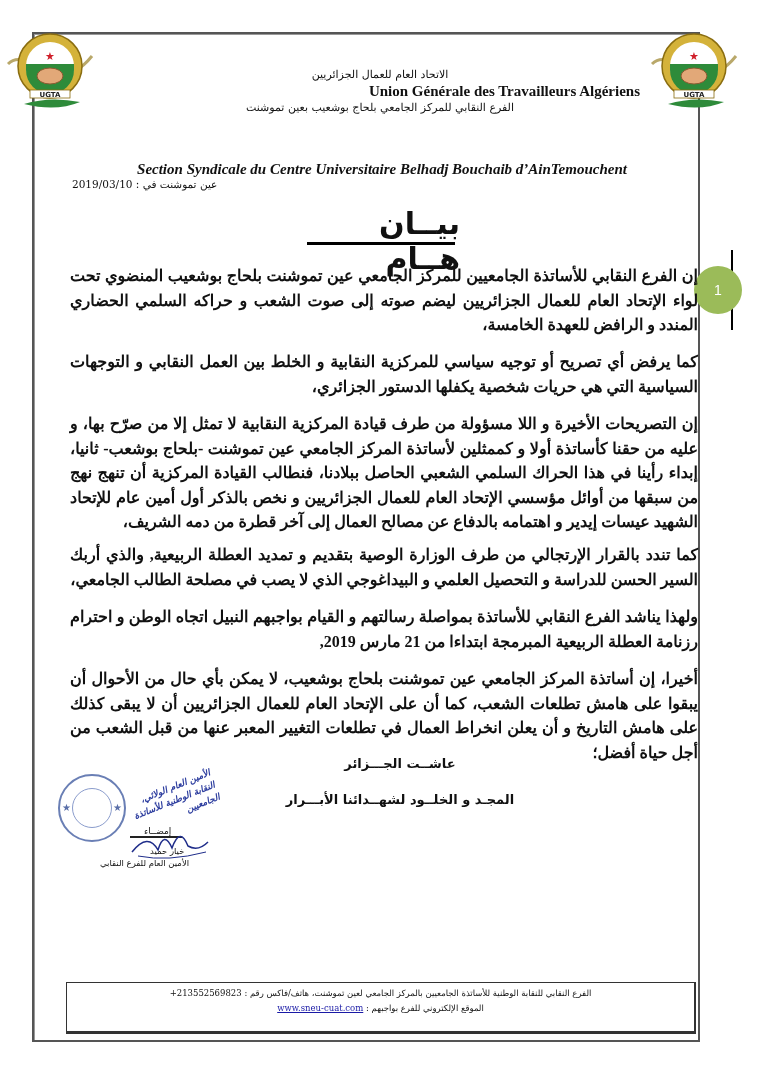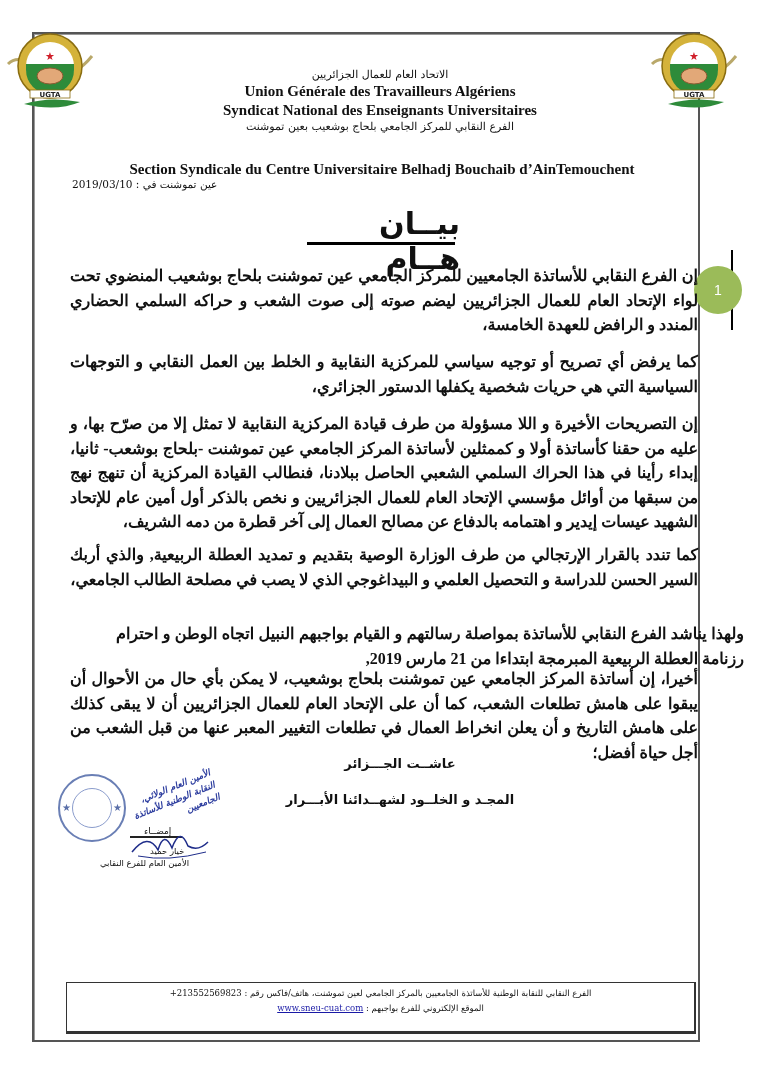--- a/index.html
+++ b/index.html
@@ -3,27 +3,27 @@
 <meta charset="utf-8">
 <style>
   html, body { margin:0; padding:0; background:#ffffff; }
   body { width:764px; height:1080px; position:relative; overflow:hidden; font-family:"DejaVu Sans", sans-serif; color:#111; }
   .page-frame { position:absolute; left:32px; top:32px; width:668px; height:1010px; border:2px solid #555; box-sizing:border-box; box-shadow: 1px 1px 0 #999 inset; }
   .logo { position:absolute; width:88px; height:84px; }
   .logo-left { left:6px; top:26px; }
   .logo-right { left:650px; top:26px; }
   .header { position:absolute; left:120px; top:68px; width:520px; text-align:center; }
   .ar-small { font-family:"DejaVu Serif", serif; font-size:11px; line-height:14px; direction:rtl; }
-  .fr-line { font-family:"Liberation Serif", serif; font-weight:bold; font-size:15px; line-height:19px; }
-  .fr-last { font-family:"Liberation Serif", serif; font-weight:bold; font-size:15px; line-height:19px; position:absolute; left:116px; top:160px; width:532px; text-align:center; white-space:nowrap; }
+  .fr-line { font-family:"Liberation Serif", serif; font-weight:bold; font-size:15px; line-height:19px;text-align:right; }
+  .fr-last { font-family:"Liberation Serif", serif; font-weight:bold; font-size:15px; line-height:19px; position:absolute; left:116px; top:160px; width:532px; text-align:center; white-space:nowrap;font-style:italic; }
   .date { position:absolute; left:72px; top:178px; font-family:"DejaVu Serif", serif; font-size:10.5px; direction:rtl; }
   .title { position:absolute; left:300px; top:206px; width:160px; font-family:"DejaVu Sans", sans-serif; font-weight:bold; font-size:30px; direction:rtl; }
   .title-underline { position:absolute; left:307px; top:242px; width:148px; height:3px; background:#000; }
   .body-text { position:absolute; left:70px; width:628px; direction:rtl; text-align:justify; font-family:Liberation Serif, serif; font-weight:bold; font-size:16px; line-height:24.5px; }
-  .p1 { top:264px; } .p2 { top:350px; } .p3 { top:412px; } .p4 { top:543px; } .p5 { top:622px;margin-left:46px; } .p6 { top:667px; }
+  .p1 { top:264px; } .p2 { top:350px; } .p3 { top:412px; } .p4 { top:543px; } .p5 { top:605px; } .p6 { top:667px; }
   .closing { position:absolute; left:200px; width:400px; text-align:center; direction:rtl; font-weight:bold; font-size:13px; }
   .closing-1 { top:756px; } .closing-2 { top:792px; }
   .page-number { position:absolute; left:694px; top:266px; width:48px; height:48px; border-radius:50%; background:#9bbb59; color:#fff; font-family:"Liberation Sans", sans-serif; font-size:14px; text-align:center; line-height:48px; }
   .page-number-line { position:absolute; left:731px; top:250px; width:1.5px; height:80px; background:#000; }
   .stamp { position:absolute; left:58px; top:774px; width:68px; height:68px; border:2px solid #6a7fb5; border-radius:50%; box-sizing:border-box; }
   .stamp-inner { position:absolute; left:12px; top:12px; width:40px; height:40px; border:1.5px solid #8a9ccc; border-radius:50%; box-sizing:border-box; }
   .stamp-star { position:absolute; color:#5a6fa8; font-size:10px; }
   .sig-stamp-text { position:absolute; left:128px; top:782px; width:90px; font-size:9px; line-height:13px; color:#3040a0; direction:rtl; transform:rotate(-22deg); font-style:italic; font-weight:bold; }
   .sig-line { position:absolute; left:130px; top:836px; width:52px; height:1.5px; background:#222; }
   .sig-label { position:absolute; left:144px; top:826px; font-size:9px; direction:rtl; }
@@ -61,21 +61,20 @@
   <text x="44" y="34" font-size="11" text-anchor="middle" fill="#d01f2a">★</text>
   <ellipse cx="44" cy="50" rx="13" ry="8" fill="#e2a878" stroke="#8a5a30" stroke-width="1"></ellipse>
   <rect x="24" y="64" width="40" height="8" fill="#ffffff" stroke="#8a6d10" stroke-width="0.8"></rect>
   <text x="44" y="71" font-size="7" font-weight="bold" text-anchor="middle" fill="#222">UGTA</text>
   <path d="M18 78 Q44 70 74 76 Q50 86 18 78 Z" fill="#2e8b3a"></path>
 </svg>
 
 <div class="header">
   <div class="ar-small">الاتحاد العام للعمال الجزائريين</div>
   <div class="fr-line">Union Générale des Travailleurs Algériens</div>
-  <div class="fr-line">Syndicat National des Enseignants Universitaires</div>
   <div class="ar-small">الفرع النقابي للمركز الجامعي بلحاج بوشعيب بعين تموشنت</div>
 </div>
 <div class="fr-last">Section Syndicale du Centre Universitaire Belhadj Bouchaib d’AinTemouchent</div>
 
 <div class="date">عين تموشنت في : 2019/03/10</div>
 
 <div class="title">بيــان هــام</div>
 <div class="title-underline"></div>
 
 <div class="page-number-line"></div>

